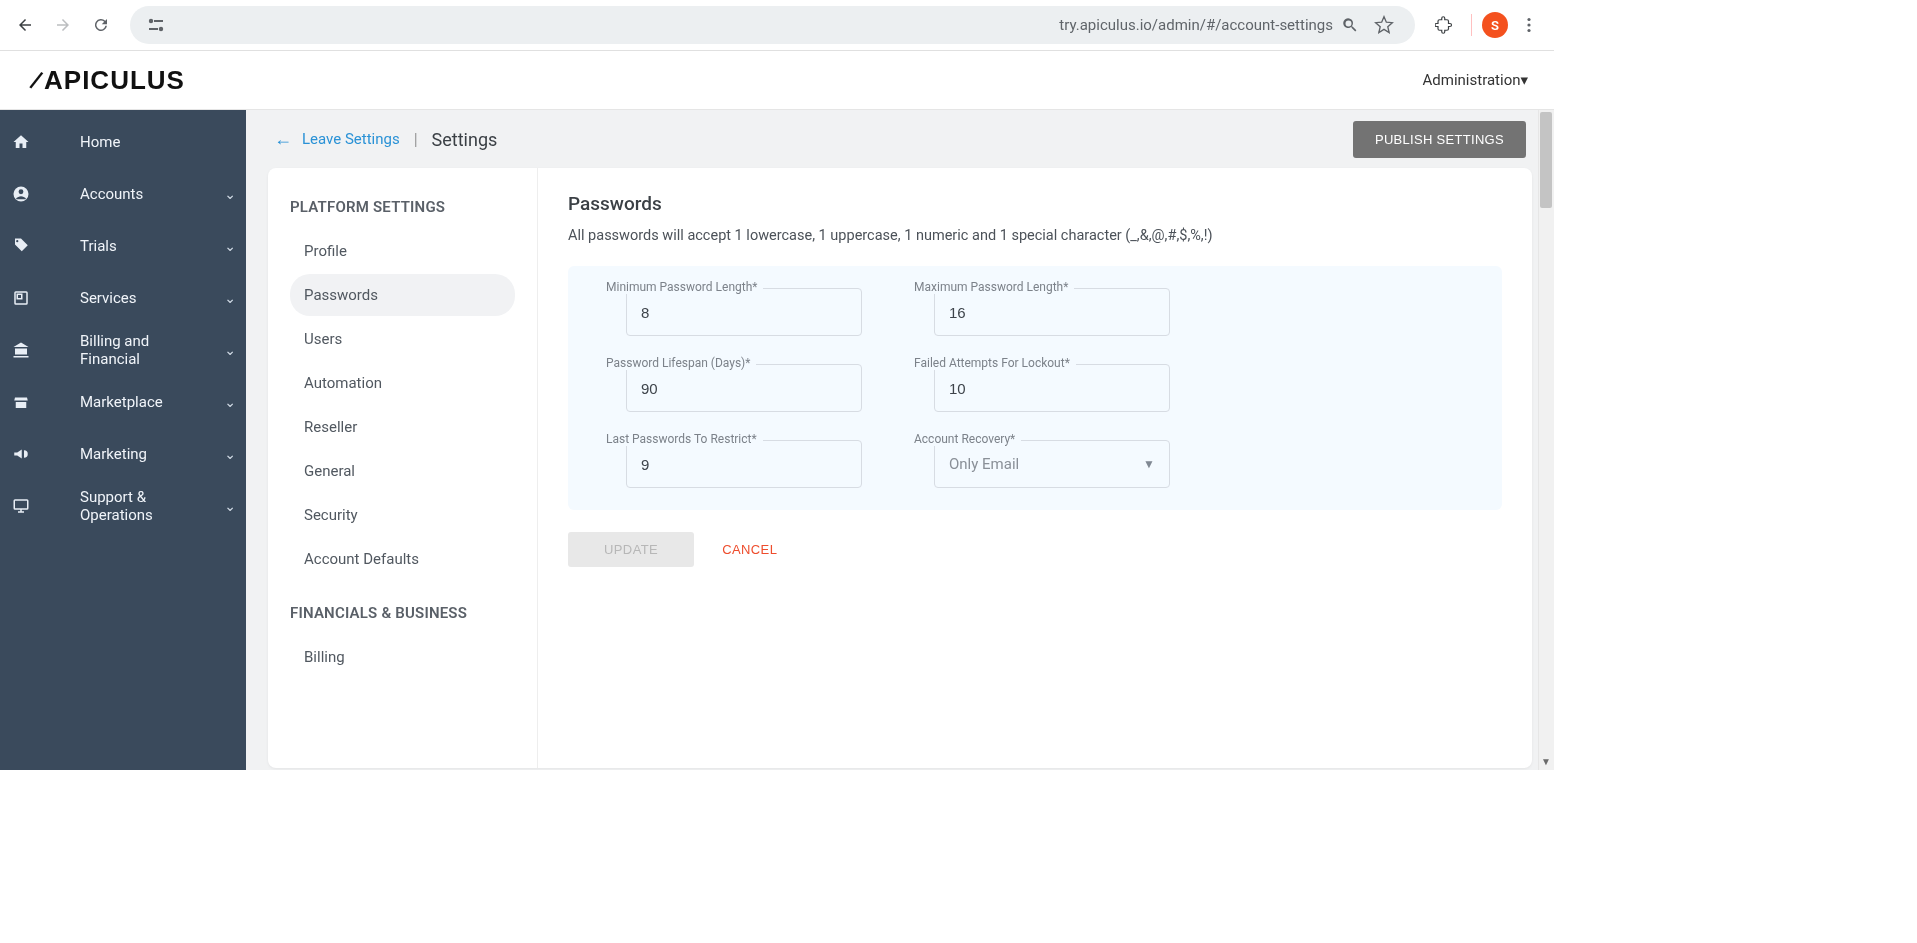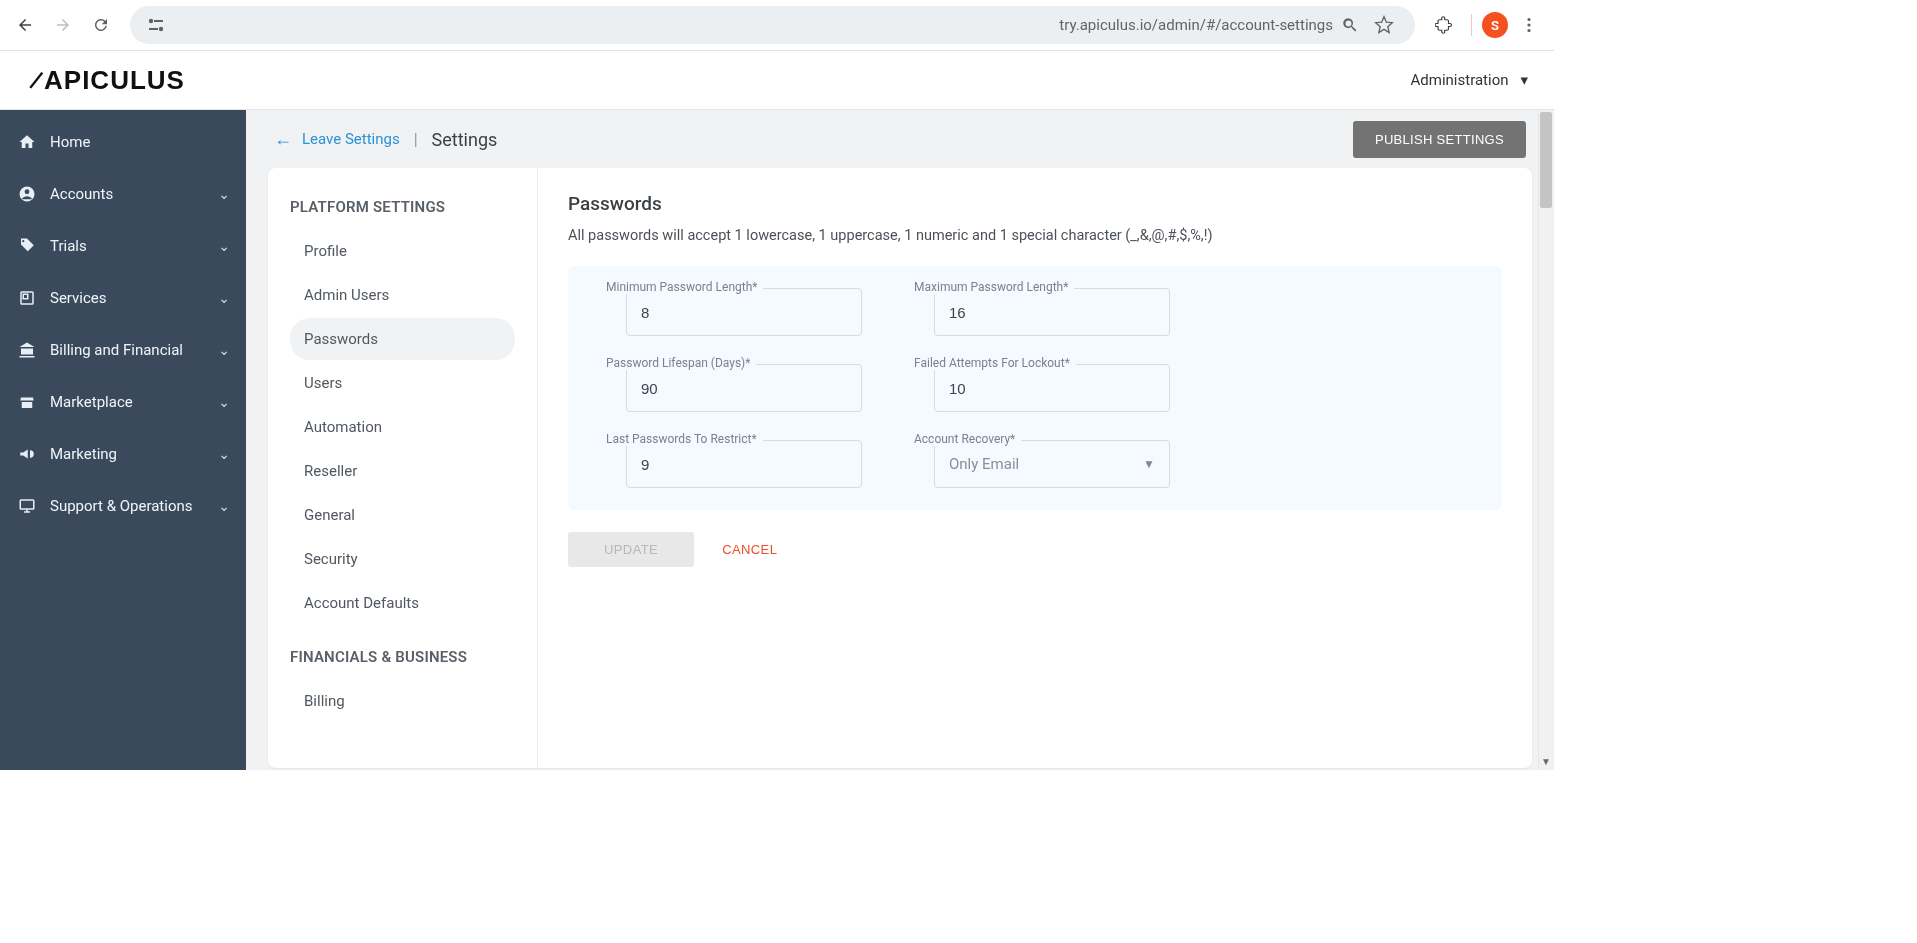--- a/index.html
+++ b/index.html
@@ -12,26 +12,26 @@
   .url-bar { flex: 1; background: #eceff1; border-radius: 22px; height: 38px; display: flex; align-items: center; padding: 0 14px; margin: 0 8px; font-size: 15px; color: #3c4043; text-align: right;}
   .url-bar .tune-icon { width: 24px; height: 20px; margin-right: 10px; display:flex; align-items:center; justify-content:center;}
   .url-bar .addr { flex: 1; color: #60656a;}
   .chrome-icon { width: 34px; height: 34px; display:flex; align-items:center; justify-content:center; font-size:18px; color:#5f6368; cursor:pointer;}
   .profile-dot { width: 26px; height: 26px; border-radius: 50%; background: #f4511e; color: #fff; display:flex; align-items:center; justify-content:center; font-size: 13px; font-weight:600;}
   .vr { width:1px; height:22px; background:#ffc0c0; margin:0 6px;}
 
   
   .app-top { height: 60px; display:flex; align-items:center; justify-content:space-between; padding: 0 26px 0 30px; border-top:1px solid #e0e0e0; border-bottom:1px solid #e5e5e5;}
   .logo { font-weight: 800; font-size: 26px; letter-spacing: 1px; color: #111; display:flex; align-items:center;}
-  .admin-dd { font-size: 15px; color:#333; display:flex; align-items:flex-end; gap:12px; cursor:pointer;}
+  .admin-dd { font-size: 15px; color:#333; display:flex; align-items:flex-end; gap:0; cursor:pointer;}
 
   
   .app-body { display:flex; height: calc(770px - 50px - 60px); }
   .sidebar { width: 246px; background: #3a4a5c; color:#e8eef5; padding-top: 6px; flex-shrink:0;}
-  .side-item { display:flex; align-items:center; height: 52px; padding: 0 16px; cursor:pointer; font-size: 15px; color: #f0f4f9;}
+  .side-item { display:flex; align-items:center; height: 52px; padding: 0 10px; cursor:pointer; font-size: 15px; color: #f0f4f9; gap: 36px;}
   .side-item .si-icon { width: 22px; margin-right: 12px; display:flex; align-items:center; justify-content:center; font-size:17px;}
   .side-item .si-label { flex:1;}
   .side-item .chev { font-size: 14px; color:#cfd9e4;}
 
   .content { flex:1; background: #f1f2f3; position:relative; overflow:hidden;}
   .top-actions { height: 58px; display:flex; align-items:center; padding: 0 28px; justify-content:space-between;}
   .leave { display:flex; align-items:center; gap:10px; color:#2a92d6; font-size:15px; cursor:pointer;}
   .leave .arrow { font-size: 18px;}
   .divider { color:#999; margin: 0 14px;}
   .page-title { font-size: 18px; color:#3a3f44;}
@@ -219,21 +219,20 @@
         <span class="divider">|</span>
         <span class="page-title">Settings</span>
       </div>
       <button class="publish">PUBLISH SETTINGS</button>
     </div>
 
     <div class="main-card">
       <div class="settings-nav">
         <h4>PLATFORM SETTINGS</h4>
         <div class="s-item">Profile</div>
-        <div class="s-item">Admin Users</div>
         <div class="s-item active">Passwords</div>
         <div class="s-item">Users</div>
         <div class="s-item">Automation</div>
         <div class="s-item">Reseller</div>
         <div class="s-item">General</div>
         <div class="s-item">Security</div>
         <div class="s-item">Account Defaults</div>
         <h4 class="section2">FINANCIALS &amp; BUSINESS</h4>
         <div class="s-item">Billing</div>
       </div>

